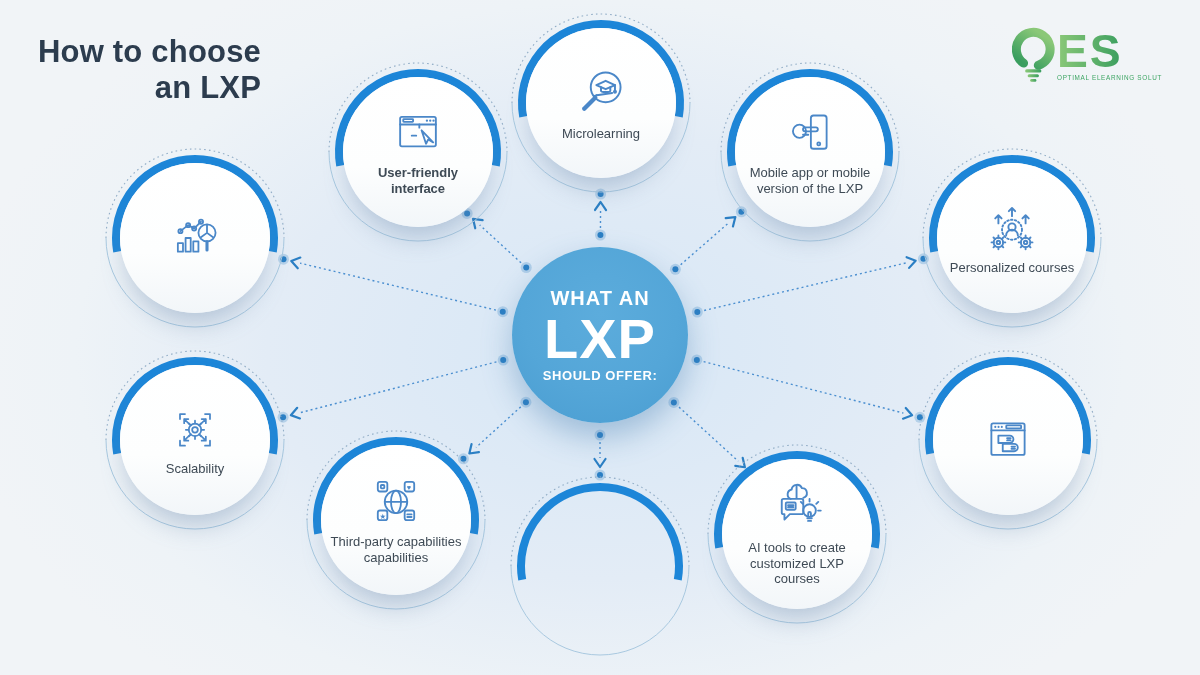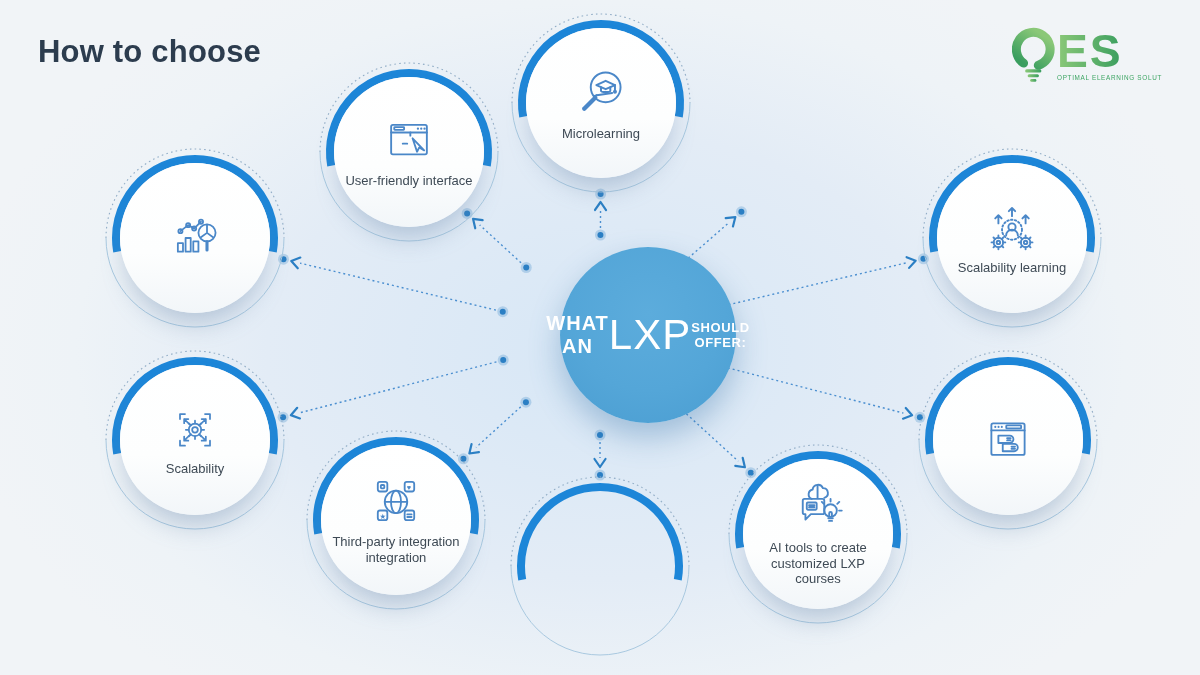--- a/index.html
+++ b/index.html
@@ -19,24 +19,24 @@
   
   #connectors{position:absolute;inset:0;z-index:1;pointer-events:none;}
   .conn-line{stroke:#4b8fd0;stroke-width:1.4;stroke-dasharray:2 3;}
   .conn-dot{fill:#2b7fc4;}
   .conn-halo{fill:rgba(43,127,196,.25);}
   .conn-chev{stroke:#2b7fc4;stroke-width:2.2;fill:none;stroke-linecap:round;stroke-linejoin:round;}
   
   .hub{position:absolute;left:512px;top:247px;width:176px;height:176px;border-radius:50%;
     background:radial-gradient(circle at 50% 38%, #5cacdc 0%, #54a6d8 55%, #4a9dd1 100%);
     box-shadow:0 14px 30px rgba(70,125,175,.40);
-    display:flex;flex-direction:row;align-items:center;justify-content:center;
-    color:#fff;z-index:3;text-align:center;margin-left:48px;}
+    display:flex;flex-direction:column;align-items:center;justify-content:center;
+    color:#fff;z-index:3;text-align:center;}
   .hub .l1{font-size:20px;font-weight:700;letter-spacing:1px;}
-  .hub .l2{font-size:42px;font-weight:400;letter-spacing:1px;line-height:1.02;}
+  .hub .l2{font-size:56px;font-weight:700;letter-spacing:1px;line-height:1.02;}
   .hub .l3{font-size:13px;font-weight:700;letter-spacing:.6px;}
   
   .node{position:absolute;width:190px;height:190px;z-index:2;}
   .node .ring{position:absolute;inset:0;}
   .ring-dotted{stroke:#93aec7;stroke-width:1.1;fill:none;stroke-dasharray:1.6 3.2;}
   .ring-solid{stroke:#a9c9e0;stroke-width:1;fill:none;}
   .ring-arc{stroke:#1d86d8;stroke-width:8;fill:none;}
   .disc{position:absolute;left:20px;top:20px;width:150px;height:150px;border-radius:50%;
     background:linear-gradient(180deg,#ffffff 0%,#fdfefe 60%,#f2f6f9 100%);
     box-shadow:0 16px 24px -6px rgba(105,135,170,.40);
@@ -48,20 +48,21 @@
   .icf{fill:#4a87c8;stroke:none;}
   .label{font-size:13px;line-height:1.22;color:#3e4a55;text-align:center;max-width:132px;}
 </style>
 </head>
 <body>
 
 <div class="canvas">
 
   <h1 class="title" style="margin:0;">
     <span>How to choose</span>
+    <span>an LXP</span>
   </h1>
 
   <svg class="logo" viewBox="0 0 120 58">
     <defs>
       <linearGradient id="lg" x1="0" y1="0" x2="1" y2="0">
         <stop offset="0" stop-color="#8bc878"></stop>
           <stop offset="1" stop-color="#3a9e5f"></stop>
       </linearGradient>
     </defs>
     <g>
@@ -161,21 +162,21 @@
               <circle cx="39" cy="9" r="2.4"></circle>
             <circle cx="46" cy="22" r="10"></circle>
             <path d="M46 22 V12.5 M46 22 L38.5 27.5 M46 22 L53.5 27.5"></path>
             <path d="M46 32 V42" stroke-width="3.6"></path>
           </g>
         </svg>
       </span>
     </div>
   </div>
 
-  <div class="node" style="left:314px;top:57px;">
+  <div class="node" style="left:323px;top:57px;font-weight:bold;">
     <svg class="ring" viewBox="0 0 190 190">
       <path class="ring-dotted" d="M 6 95 A 89 89 0 0 1 184 95"></path>
       <path class="ring-solid" d="M 184 95 A 89 89 0 0 1 6 95"></path>
       <path class="ring-arc" d="M 17.2 108.7 A 79 79 0 1 1 172.8 108.7"></path>
     </svg>
     <div class="disc">
       <span class="node-icon">
         <svg width="58" height="50" viewBox="0 0 64 56">
           <g class="ic">
             <rect x="12" y="10" width="40" height="33" rx="2"></rect>
@@ -213,20 +214,41 @@
               <circle cx="47" cy="28.6" r="1.1"></circle>
             <path d="M27.5 32.5 L44 30"></path>
             <path d="M27.5 32.5 l-3.2 .9 l2.8 1.7"></path>
           </g>
         </svg>
       </span>
       <div class="label">Microlearning</div>
     </div>
   </div>
 
+  <div class="node" style="left:715px;top:57px;">
+    <svg class="ring" viewBox="0 0 190 190">
+      <path class="ring-dotted" d="M 6 95 A 89 89 0 0 1 184 95"></path>
+      <path class="ring-solid" d="M 184 95 A 89 89 0 0 1 6 95"></path>
+      <path class="ring-arc" d="M 17.2 108.7 A 79 79 0 1 1 172.8 108.7"></path>
+    </svg>
+    <div class="disc">
+      <span class="node-icon">
+        <svg width="56" height="50" viewBox="0 0 64 56">
+          <g class="ic">
+            <rect x="33" y="8" width="18" height="38" rx="3"></rect>
+            <circle cx="42" cy="40.5" r="1.7"></circle>
+            <circle cx="20" cy="26" r="7.5"></circle>
+            <rect x="24" y="21.5" width="17" height="4.6" rx="2.3"></rect>
+            <path d="M24 30 h6"></path>
+          </g>
+        </svg>
+      </span>
+      <div class="label">Mobile app or mobile version of the LXP</div>
+    </div>
+  </div>
 
   <div class="node" style="left:917px;top:143px;">
     <svg class="ring" viewBox="0 0 190 190">
       <path class="ring-dotted" d="M 6 95 A 89 89 0 0 1 184 95"></path>
       <path class="ring-solid" d="M 184 95 A 89 89 0 0 1 6 95"></path>
       <path class="ring-arc" d="M 17.2 108.7 A 79 79 0 1 1 172.8 108.7"></path>
     </svg>
     <div class="disc">
       <span class="node-icon">
         <svg width="58" height="52" viewBox="0 0 64 56">
@@ -239,21 +261,21 @@
             <path d="M47 24 V15 M43.5 18.5 L47 15 L50.5 18.5"></path>
             <circle cx="17" cy="45" r="5.2"></circle>
               <circle cx="17" cy="45" r="1.9"></circle>
             <path d="M17 39.8 v-2.4 M17 50.2 v2.4 M11.8 45 h-2.4 M22.2 45 h2.4 M13.3 41.3 l-1.7 -1.7 M20.7 41.3 l1.7 -1.7 M13.3 48.7 l-1.7 1.7 M20.7 48.7 l1.7 1.7"></path>
             <circle cx="47" cy="45" r="5.2"></circle>
               <circle cx="47" cy="45" r="1.9"></circle>
             <path d="M47 39.8 v-2.4 M47 50.2 v2.4 M41.8 45 h-2.4 M52.2 45 h2.4 M43.3 41.3 l-1.7 -1.7 M50.7 41.3 l1.7 -1.7 M43.3 48.7 l-1.7 1.7 M50.7 48.7 l1.7 1.7"></path>
           </g>
         </svg>
       </span>
-      <div class="label">Scalability learning</div>
+      <div class="label">Personalized courses</div>
     </div>
   </div>
 
   <div class="node" style="left:913px;top:345px;">
     <svg class="ring" viewBox="0 0 190 190">
       <path class="ring-dotted" d="M 6 95 A 89 89 0 0 1 184 95"></path>
       <path class="ring-solid" d="M 184 95 A 89 89 0 0 1 6 95"></path>
       <path class="ring-arc" d="M 17.2 108.7 A 79 79 0 1 1 172.8 108.7"></path>
     </svg>
     <div class="disc">
@@ -271,21 +293,21 @@
           <g class="icf">
             <circle cx="17.5" cy="12" r="1.2"></circle>
               <circle cx="21.2" cy="12" r="1.2"></circle>
               <circle cx="24.9" cy="12" r="1.2"></circle>
           </g>
         </svg>
       </span>
     </div>
   </div>
 
-  <div class="node" style="left:723px;top:439px;">
+  <div class="node" style="left:702px;top:439px;">
     <svg class="ring" viewBox="0 0 190 190">
       <path class="ring-dotted" d="M 6 95 A 89 89 0 0 1 184 95"></path>
       <path class="ring-solid" d="M 184 95 A 89 89 0 0 1 6 95"></path>
       <path class="ring-arc" d="M 17.2 108.7 A 79 79 0 1 1 172.8 108.7"></path>
     </svg>
     <div class="disc">
       <span class="node-icon">
         <svg width="58" height="52" viewBox="0 0 64 58">
           <g class="ic">
             <path d="M25 20 a5.5 5.5 0 0 1 1 -10.5 a6 6 0 0 1 11.5 -1.5 a5.5 5.5 0 0 1 1.5 10.8"></path>
@@ -331,21 +353,21 @@
             <rect x="11" y="41" width="11" height="11" rx="2.5"></rect>
             <rect x="42" y="41" width="11" height="11" rx="2.5"></rect>
             <path d="M45 45.5 h5 M45 48.5 h5"></path>
           </g>
           <g class="icf">
             <text x="44.3" y="17.2" font-size="8.5" fill="#4a87c8">♥</text>
             <text x="13" y="50.4" font-size="8.5" fill="#4a87c8">★</text>
           </g>
         </svg>
       </span>
-      <div class="label">Third-party integration integration</div>
+      <div class="label">Third-party capabilities capabilities</div>
     </div>
   </div>
 
   <div class="node" style="left:100px;top:345px;">
     <svg class="ring" viewBox="0 0 190 190">
       <path class="ring-dotted" d="M 6 95 A 89 89 0 0 1 184 95"></path>
       <path class="ring-solid" d="M 184 95 A 89 89 0 0 1 6 95"></path>
       <path class="ring-arc" d="M 17.2 108.7 A 79 79 0 1 1 172.8 108.7"></path>
     </svg>
     <div class="disc">

